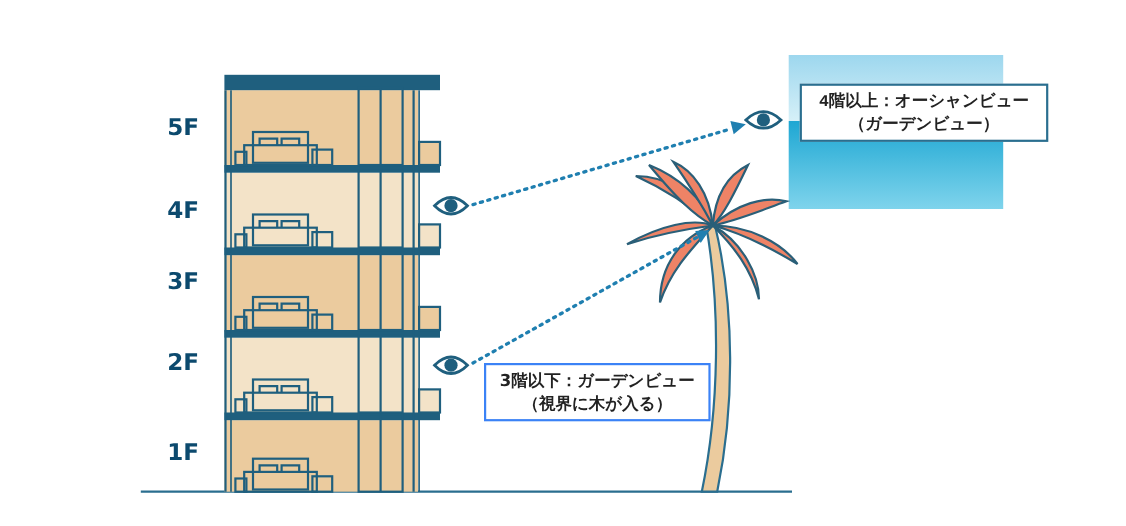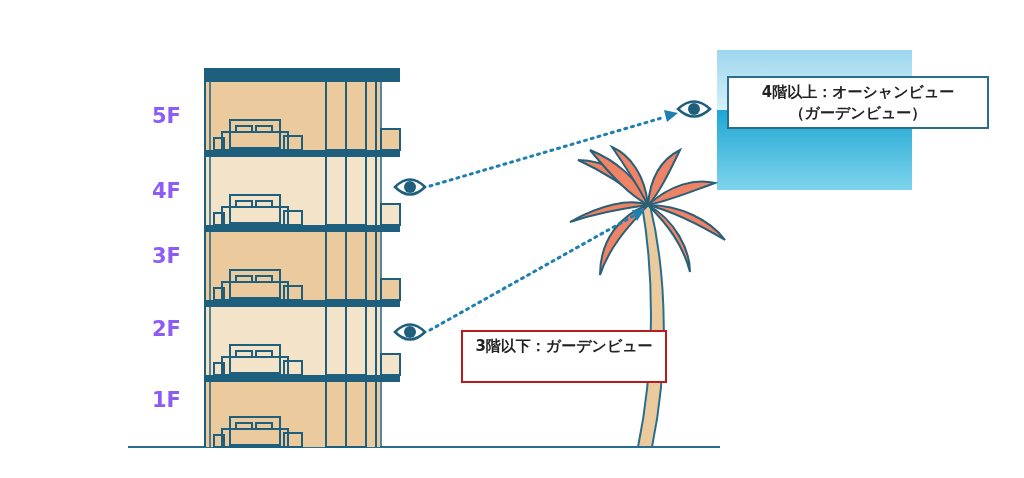--- a/index.html
+++ b/index.html
@@ -1,21 +1,21 @@
 <!DOCTYPE html>
 <html><head>
 <meta charset="utf-8">
 <style>
   html,body{margin:0;padding:0;background:#ffffff;}
   body{width:1024px;height:478px;position:relative;overflow:hidden;font-family:"DejaVu Sans","Liberation Sans",sans-serif;}
-  .floor-label{position:absolute;left:152px;font-size:21px;font-weight:bold;color:#8b5cf6;width:40px;text-align:left;}
+  .floor-label{position:absolute;left:152px;font-size:21px;font-weight:bold;color:#0c4a6e;width:40px;text-align:left;}
   svg{position:absolute;left:0;top:0;}
   .label-box{position:absolute;background:#ffffff;text-align:center;font-weight:bold;color:#222;font-size:15px;line-height:21px;box-sizing:border-box;}
-  .ocean-box{left:727px;top:76px;width:262px;height:53px;border:2px solid #2a6e8f;padding-top:4px;}
-  .garden-box{left:440px;top:330px;width:206px;height:53px;border:2px solid #b91c1c;padding-top:4px;margin-left:21px;}
+  .ocean-box{left:727px;top:76px;width:226px;height:53px;border:2px solid #2a6e8f;padding-top:4px;font-family:Liberation Mono, monospace;}
+  .garden-box{left:440px;top:330px;width:206px;height:53px;border:2px solid #3b82f6;padding-top:4px;}
 </style>
 </head>
 <body>
 
 <svg width="1024" height="478" viewBox="0 0 1024 478">
   <defs>
     <linearGradient id="sky" x1="0" y1="0" x2="0" y2="1">
       <stop offset="0" stop-color="#9dd7ee"></stop>
       <stop offset="1" stop-color="#d6f0f8"></stop>
     </linearGradient>
@@ -102,22 +102,23 @@
   <g>
     <path d="M678 109 Q 694 94 710 109 Q 694 124 678 109 Z" fill="#fff" stroke="#1f5f7e" stroke-width="2.5"></path>
     <circle cx="694" cy="109" r="6" fill="#1f5f7e"></circle>
   </g>
 </svg>
 
 <div class="floor-label" style="top:104px">5F</div>
 <div class="floor-label" style="top:179px">4F</div>
 <div class="floor-label" style="top:244px">3F</div>
 <div class="floor-label" style="top:317px">2F</div>
-<div class="floor-label" style="top:388px">1F</div>
+<div class="floor-label" style="top:399px">1F</div>
 
 <div class="label-box ocean-box">
   <div>4階以上：オーシャンビュー</div>
   <div>（ガーデンビュー）</div>
 </div>
 
 <div class="label-box garden-box">
   <div>3階以下：ガーデンビュー</div>
+  <div>（視界に木が入る）</div>
 </div>
 
 </body></html>

